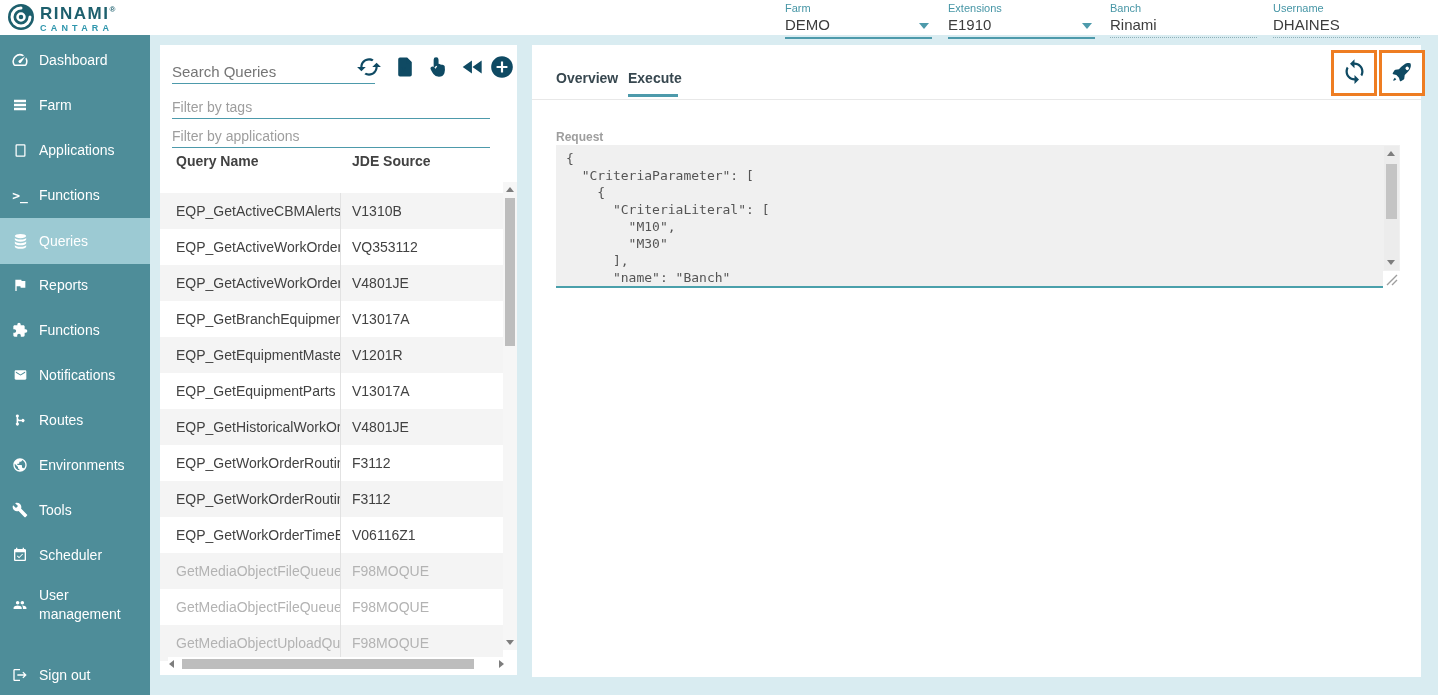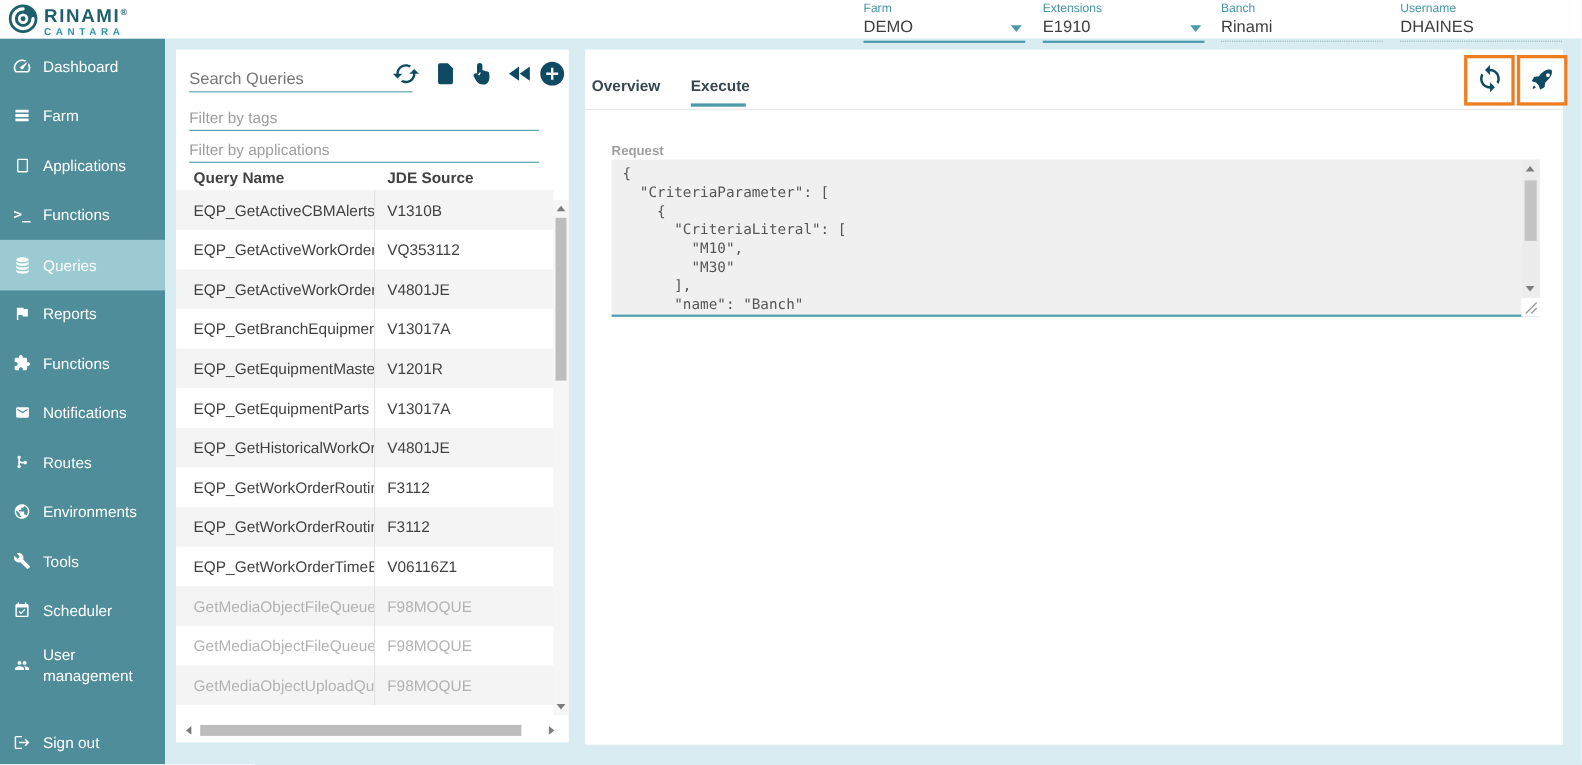--- a/index.html
+++ b/index.html
@@ -50,21 +50,21 @@
   .tool-btn { position:absolute; top:9px; width:28px; height:28px; border:none; background:none;
     padding:0; cursor:pointer; display:flex; align-items:center; justify-content:center; }
   .tool-btn svg { fill:#0f4a63; }
   .tb-refresh { left:195px; } .tb-excel { left:231px; } .tb-hand { left:263px; }
   .tb-rewind { left:299px; } .tb-add { left:328px; }
 
   .thead { position:absolute; top:108px; left:0; width:343px; height:28px; }
   .th { position:absolute; font-size:14px; font-weight:700; color:#424242; }
   .th-name { left:16px; } .th-src { left:192px; }
 
-  .tbody { position:absolute; top:128px; left:0; width:343px; height:468px; }
+  .tbody { position:absolute; top:148px; left:0; width:343px; height:468px; }
   .trow { display:flex; height:36px; align-items:center; font-size:14px; color:#424242; cursor:pointer; }
   .trow.odd { background:#f4f4f4; }
   .trow .cell { overflow:hidden; white-space:nowrap; }
   .cell.name { width:181px; padding-left:16px; border-right:1px solid #e2e2e2; height:36px; line-height:36px; }
   .cell.src { padding-left:11px; flex:1; }
   .trow.muted .cell { color:#b3b3b3; }
 
   
   .vscroll { position:absolute; left:343px; top:137px; width:14px; height:468px; background:#f6f6f6; }
   .vthumb { position:absolute; left:2px; top:16px; width:10px; height:148px; background:#bdbdbd; }
@@ -72,21 +72,21 @@
   .arr.up { top:5px; border-left:4px solid transparent; border-right:4px solid transparent; border-bottom:5px solid #7d7d7d; }
   .arr.down { bottom:5px; border-left:4px solid transparent; border-right:4px solid transparent; border-top:5px solid #7d7d7d; }
   .hscroll { position:absolute; left:8px; top:612px; width:337px; height:14px; background:#ffffff; }
   .hthumb { position:absolute; left:14px; top:2px; height:10px; width:292px; background:#bdbdbd; }
   .harr { position:absolute; width:0; height:0; top:3px; }
   .harr.left { left:1px; border-top:4px solid transparent; border-bottom:4px solid transparent; border-right:5px solid #7d7d7d; }
   .harr.right { right:1px; border-top:4px solid transparent; border-bottom:4px solid transparent; border-left:5px solid #7d7d7d; }
 
   
   .tab { position:absolute; top:25px; font-size:14px; font-weight:700; color:#37474f; cursor:pointer; }
-  .tab-overview { left:6px;text-align:right; } .tab-execute { left:96px; }
+  .tab-overview { left:24px;text-align:right; } .tab-execute { left:96px; }
   .tab-underline { position:absolute; left:96px; top:49px; width:50px; height:3px; background:#4d9aab; }
   .tab-divider { position:absolute; left:0; top:54px; width:100%; height:1px; background:#e8e8e8; }
   .actions { position:absolute; top:5px; right:-4px; display:flex; gap:2px; }
   .action-btn { width:46px; height:46px; border:3px solid #ee7d22; background:#ffffff; cursor:pointer;
     display:flex; align-items:center; justify-content:center; padding:0; }
   .action-btn svg { fill:#0f4a63; }
   .req-label { position:absolute; left:24px; top:85px; font-size:12px; font-weight:700; color:#9e9e9e; }
   .request-body { position:absolute; left:24px; top:100px; width:844px; height:143px; background:#f0f0f0;
     border:none; border-bottom:2px solid #4aa0ab; outline:none; resize:none; overflow:hidden;
     font-family:"DejaVu Sans Mono",monospace; font-size:13px; line-height:17px; color:#555555;

